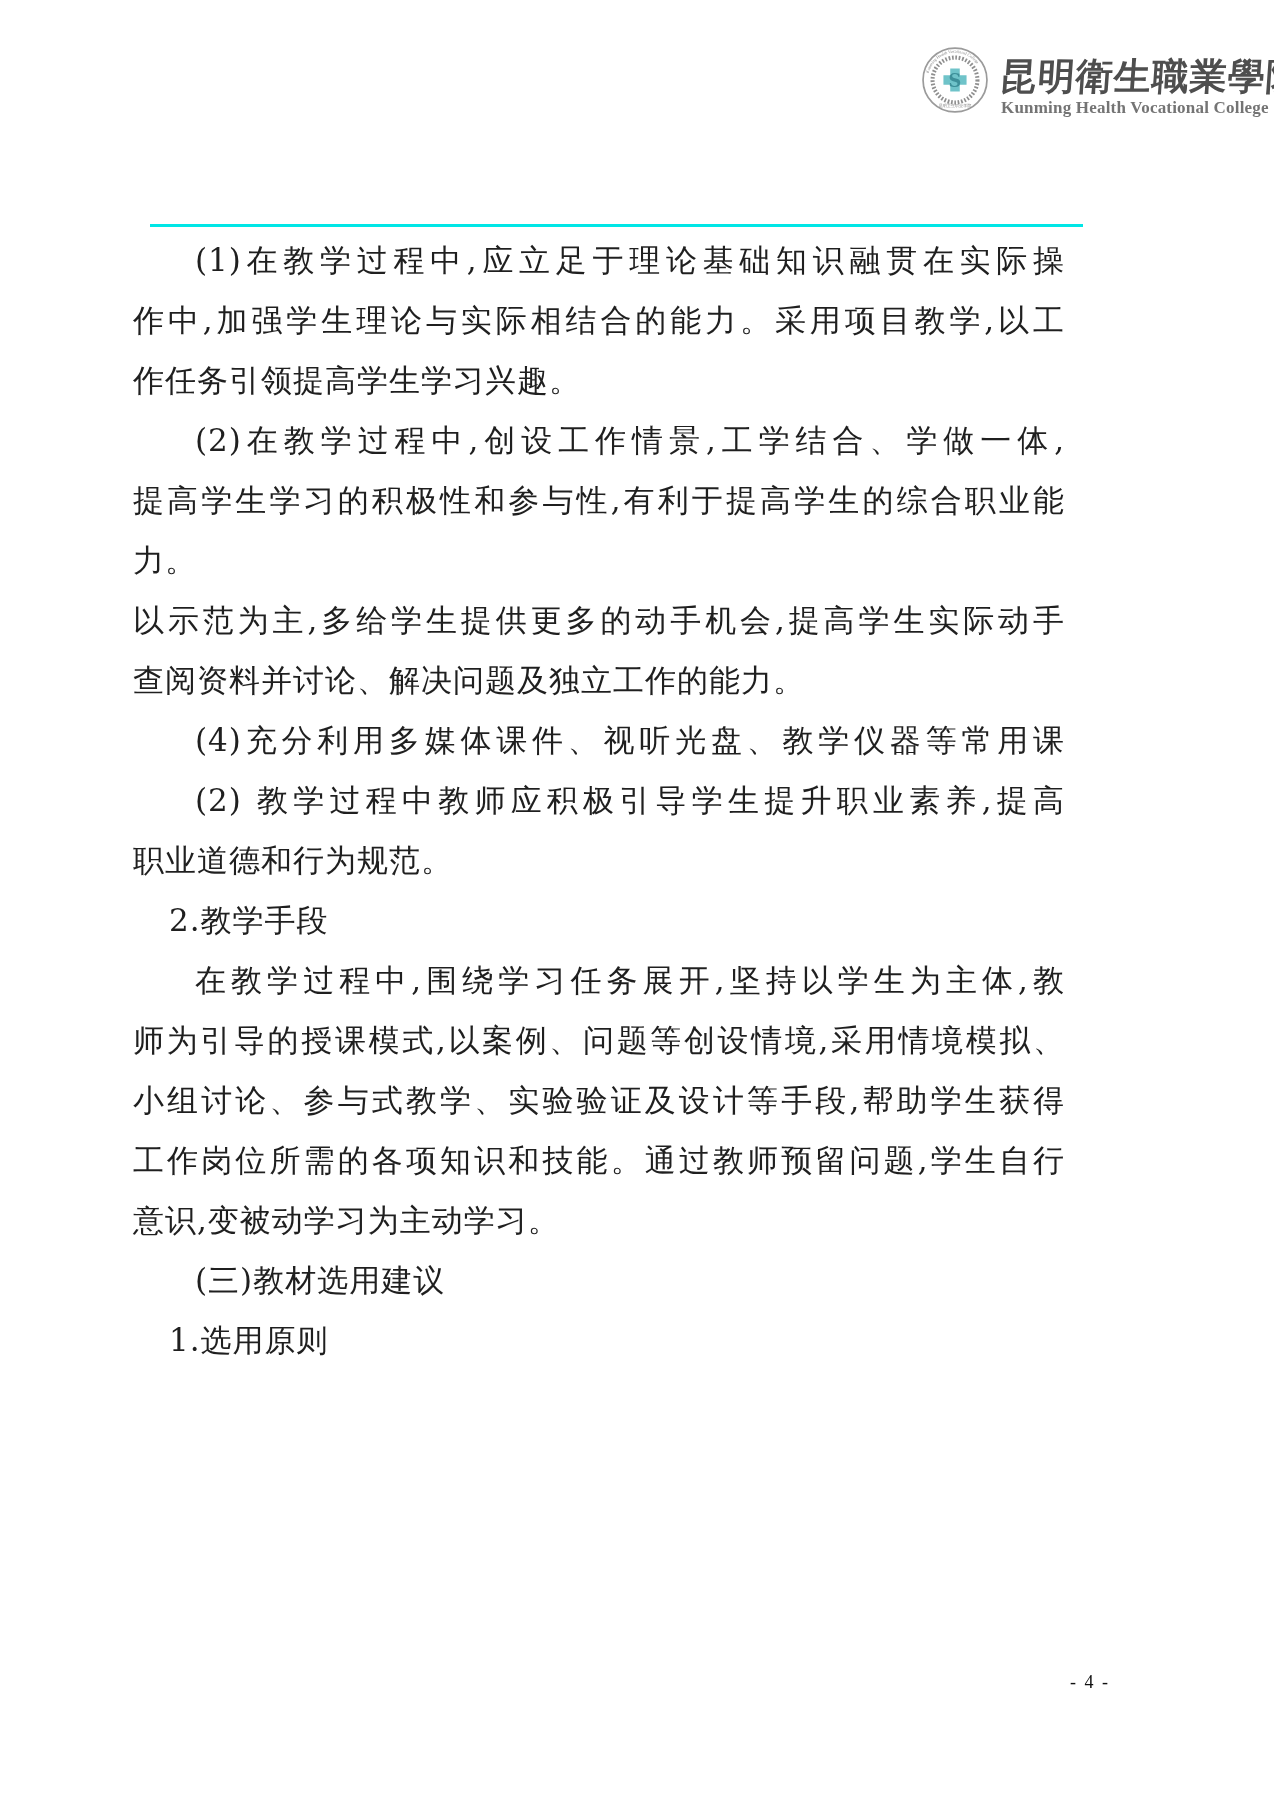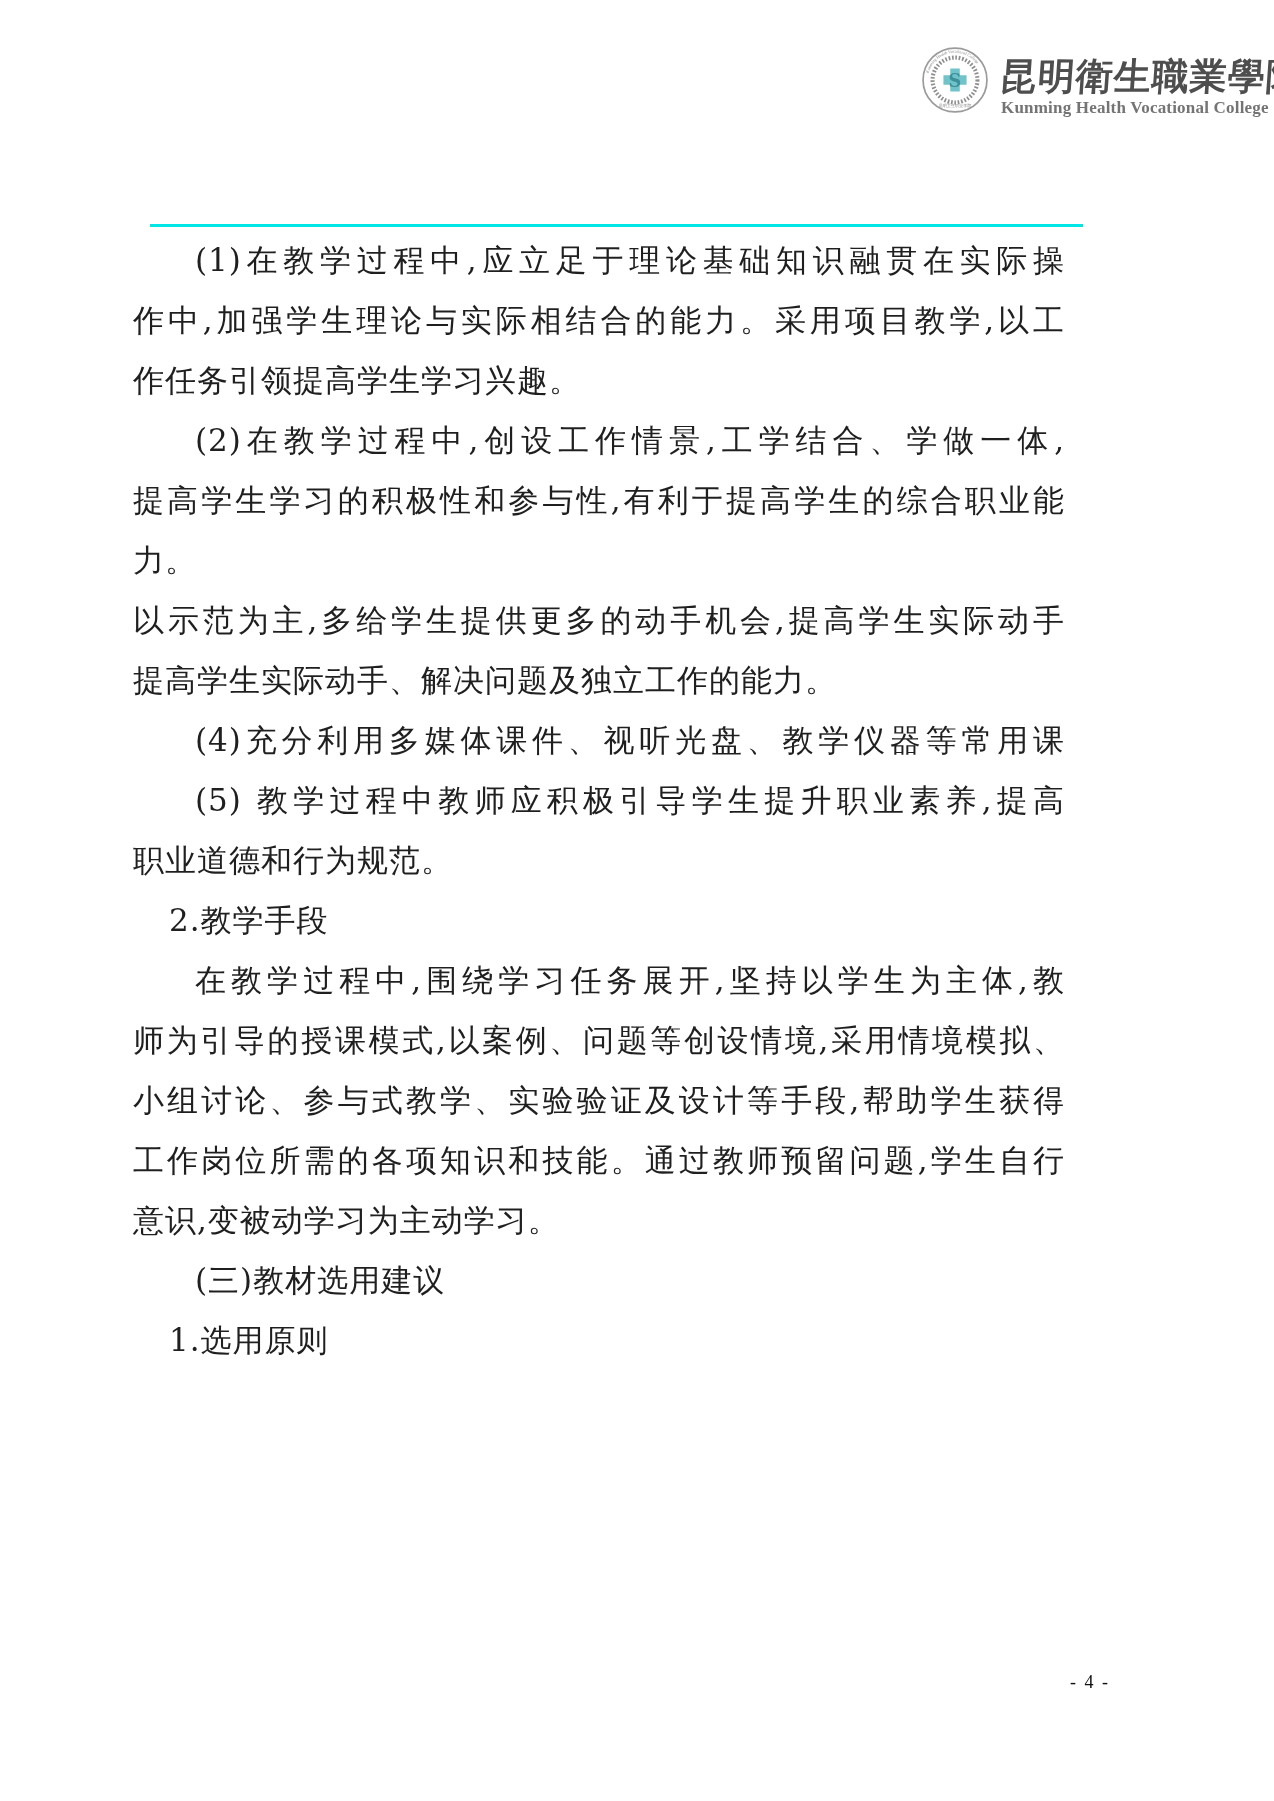--- a/index.html
+++ b/index.html
@@ -79,23 +79,23 @@
   <div class="divider"></div>
 
   <div class="doc">
       <div class="tline just ind2">(1)在教学过程中,应立足于理论基础知识融贯在实际操</div>
       <div class="tline just">作中,加强学生理论与实际相结合的能力。采用项目教学,以工</div>
       <div class="tline">作任务引领提高学生学习兴趣。</div>
       <div class="tline just ind2">(2)在教学过程中,创设工作情景,工学结合、学做一体,</div>
       <div class="tline just">提高学生学习的积极性和参与性,有利于提高学生的综合职业能</div>
       <div class="tline">力。</div>
       <div class="tline just">以示范为主,多给学生提供更多的动手机会,提高学生实际动手</div>
-      <div class="tline">提高学生实际动手、解决问题及独立工作的能力。</div>
+      <div class="tline">查阅资料并讨论、解决问题及独立工作的能力。</div>
       <div class="tline just ind2">(4)充分利用多媒体课件、视听光盘、教学仪器等常用课</div>
-      <div class="tline just ind2">(5) 教学过程中教师应积极引导学生提升职业素养,提高</div>
+      <div class="tline just ind2">(2) 教学过程中教师应积极引导学生提升职业素养,提高</div>
       <div class="tline">职业道德和行为规范。</div>
       <div class="tline ind1">2.教学手段</div>
       <div class="tline just ind2">在教学过程中,围绕学习任务展开,坚持以学生为主体,教</div>
       <div class="tline just">师为引导的授课模式,以案例、问题等创设情境,采用情境模拟、</div>
       <div class="tline just">小组讨论、参与式教学、实验验证及设计等手段,帮助学生获得</div>
       <div class="tline just">工作岗位所需的各项知识和技能。通过教师预留问题,学生自行</div>
       <div class="tline">意识,变被动学习为主动学习。</div>
       <div class="tline bold ind2">(三)教材选用建议</div>
       <div class="tline ind1">1.选用原则</div>
     </div>

